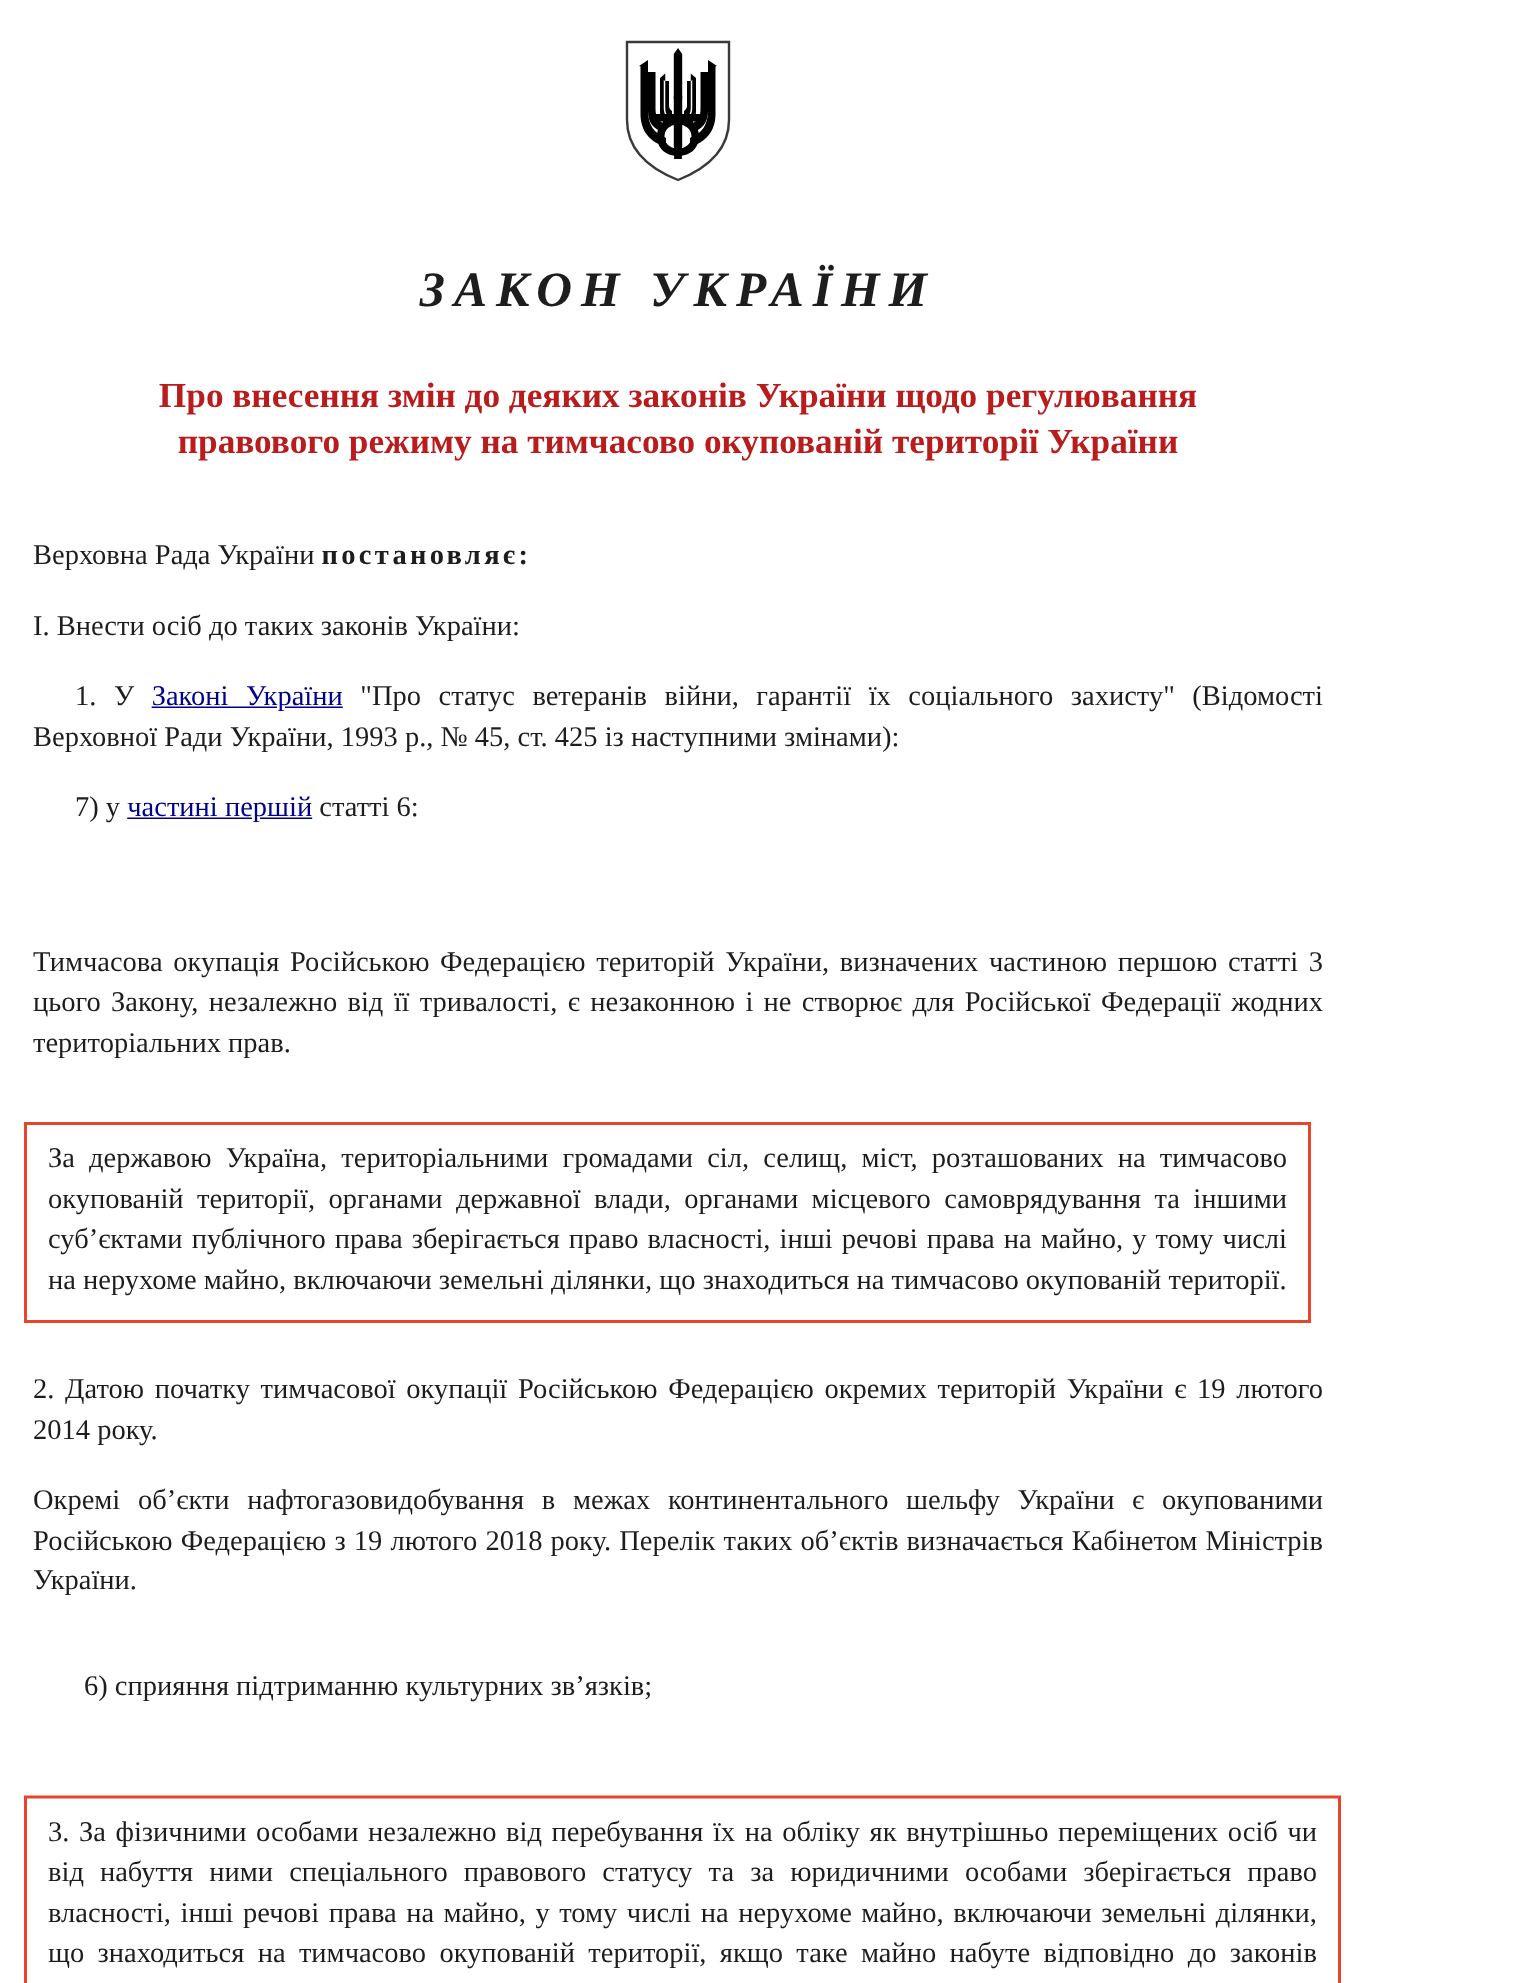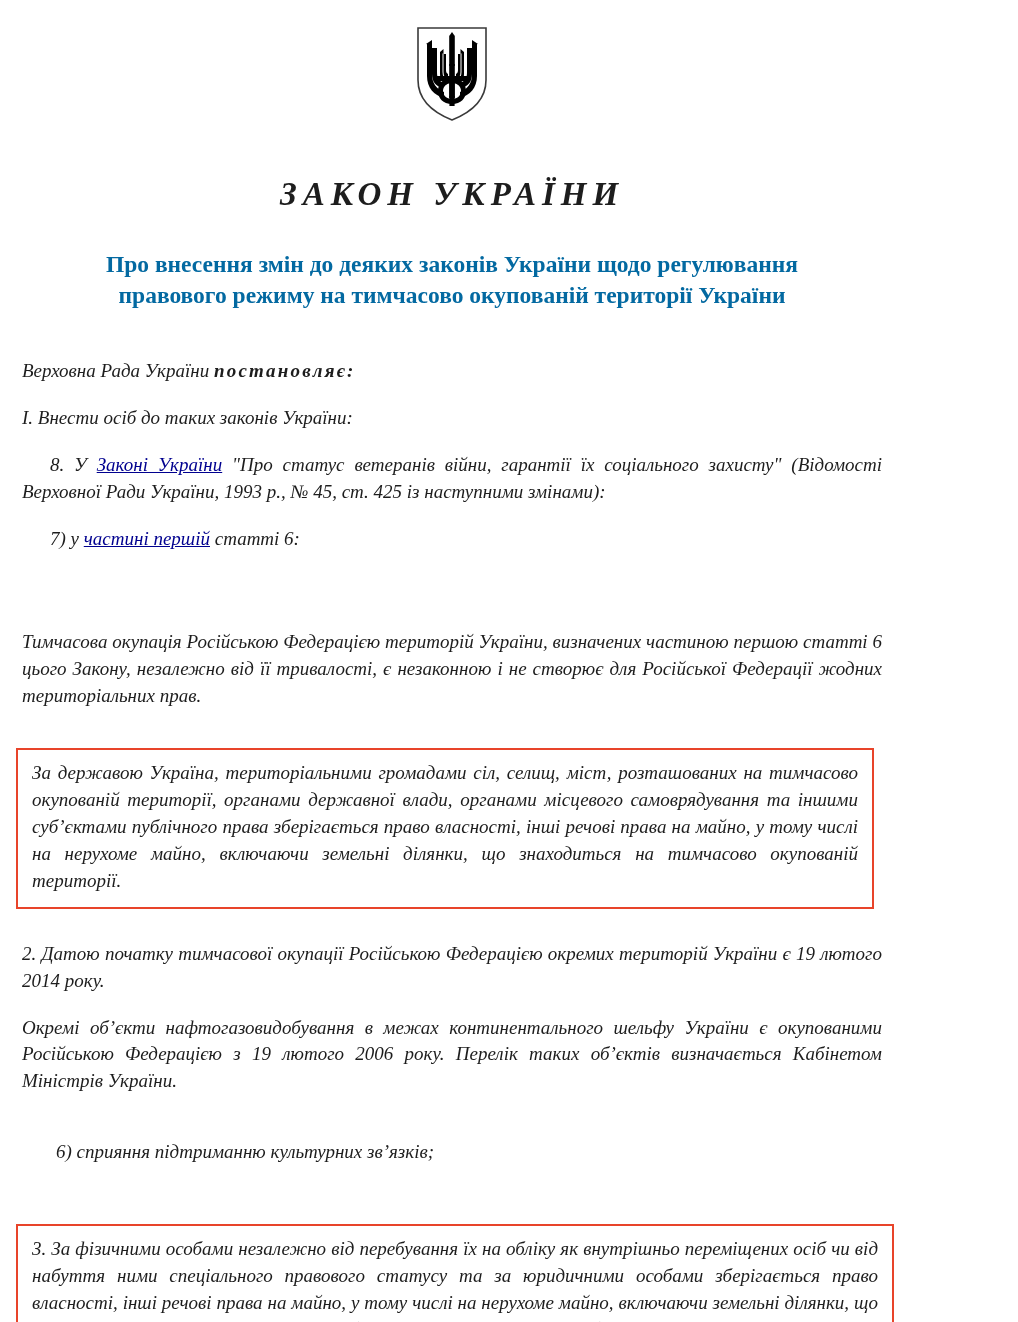--- a/index.html
+++ b/index.html
@@ -49,36 +49,35 @@
     margin: 52px 0 0 0;
     color: #1d1d1d;
   }
   .law-subtitle {
     text-align: center;
     font-weight: bold;
     font-size: 23.5px;
     line-height: 1.34;
     margin: 36px auto 0 auto;
     width: 760px;
-    color: #0369a1;
+    color: #b91c1c;
   }
 
   
   .content {
     margin: 0 auto;
     width: 860px;
     padding-top: 26px;
   }
   p.para {
     margin: 0;
     font-size: 19px;
     line-height: 1.42;
     text-align: justify;
     text-indent: 0;
-    font-style: italic;
   }
   p.para.justified {
     text-align: justify;
     text-align-last: left;
   }
   .sp-sm { height: 14px; }
   .sp-md { height: 20px; }
   .sp-xl { height: 44px; }
   .sp-xxl { height: 56px; }
 
@@ -160,46 +159,46 @@
     <div class="sp-md"></div>
 
     <p class="para"><span>Верховна Рада України </span><span class="bold-spaced">постановляє:</span></p>
 
     <div class="sp-md"></div>
 
     <p class="para">I. Внести осіб до таких законів України:</p>
 
     <div class="sp-md"></div>
 
-    <p class="para justified"><span style="padding-left:28px">8. У </span><span class="doclink">Законі України</span><span> "Про статус ветеранів війни, гарантії їх соціального захисту" (Відомості Верховної Ради України, 1993 р., № 45, ст. 425 із наступними змінами):</span></p>
+    <p class="para justified"><span style="padding-left:28px">1. У </span><span class="doclink">Законі України</span><span> "Про статус ветеранів війни, гарантії їх соціального захисту" (Відомості Верховної Ради України, 1993 р., № 45, ст. 425 із наступними змінами):</span></p>
 
     <div class="sp-md"></div>
 
     <p class="para"><span style="padding-left:28px">7) у </span><span class="doclink">частині першій</span><span> статті 6:</span></p>
 
     <div class="sp-xxl"></div>
 
 
     <div class="sp-md"></div>
 
-    <p class="para justified indent">Тимчасова окупація Російською Федерацією територій України, визначених частиною першою статті 6 цього Закону, незалежно від її тривалості, є незаконною і не створює для Російської Федерації жодних територіальних прав.</p>
+    <p class="para justified indent">Тимчасова окупація Російською Федерацією територій України, визначених частиною першою статті 3 цього Закону, незалежно від її тривалості, є незаконною і не створює для Російської Федерації жодних територіальних прав.</p>
 
     <div class="sp-md"></div>
 
     <div class="hl-box box-one">
       <p class="para indent">За державою Україна, територіальними громадами сіл, селищ, міст, розташованих на тимчасово окупованій території, органами державної влади, органами місцевого самоврядування та іншими суб’єктами публічного права зберігається право власності, інші речові права на майно, у тому числі на нерухоме майно, включаючи земельні ділянки, що знаходиться на тимчасово окупованій території.</p>
     </div>
 
     <div class="sp-sm"></div>
 
     <p class="para indent-sm">2. Датою початку тимчасової окупації Російською Федерацією окремих територій України є 19 лютого 2014 року.</p>
 
     <div class="sp-md"></div>
 
-    <p class="para justified indent">Окремі об’єкти нафтогазовидобування в межах континентального шельфу України є окупованими Російською Федерацією з 19 лютого 2006 року. Перелік таких об’єктів визначається Кабінетом Міністрів України.</p>
+    <p class="para justified indent">Окремі об’єкти нафтогазовидобування в межах континентального шельфу України є окупованими Російською Федерацією з 19 лютого 2018 року. Перелік таких об’єктів визначається Кабінетом Міністрів України.</p>
 
     <div class="sp-xl"></div>
 
     <p class="para" style="text-indent:34px">6) сприяння підтриманню культурних зв’язків;</p>
 
     <div class="sp-md"></div>
 
 
     <div class="sp-md"></div>
 

